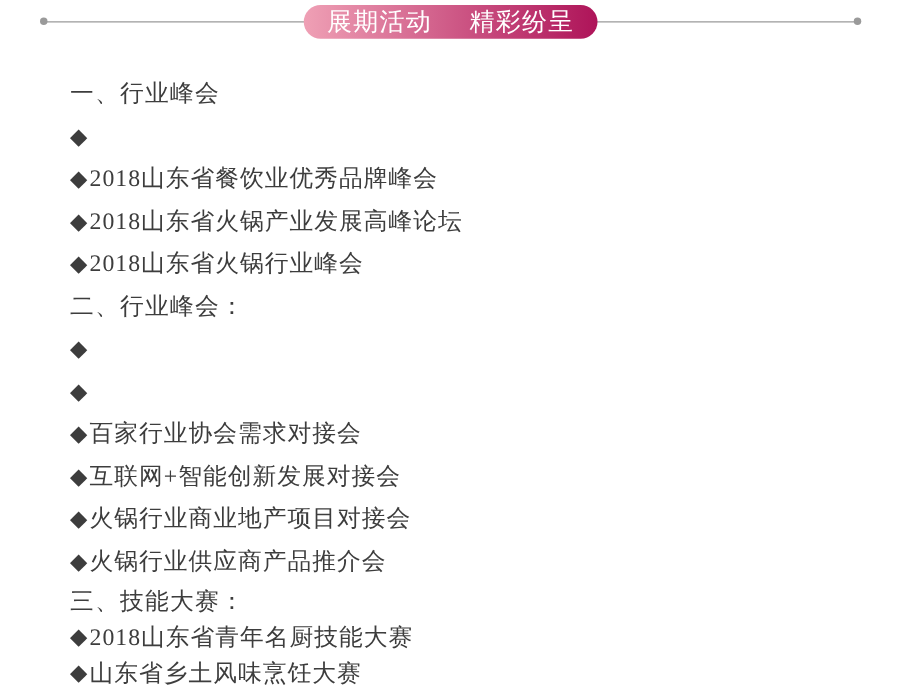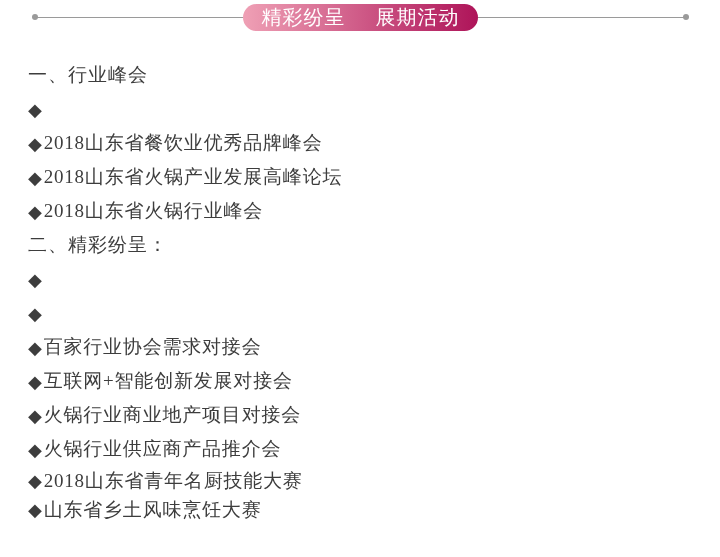--- a/index.html
+++ b/index.html
@@ -43,20 +43,21 @@
     font-size:20px;
     letter-spacing:1px;
     z-index:2;
   }
   
   .content{
     padding:22px 20px 0 28px;
     color:var(--text-color,#3d3d3d);
     font-size:19px;
     letter-spacing:0.8px;
+    margin-left:28px;
   }
   .line{
     height:34px;
     display:flex;
     align-items:center;
     white-space:nowrap;
   }
   .line.tight{height:29px;}
   .bullet{
     font-size:18px;
@@ -66,22 +67,22 @@
   .heading span{letter-spacing:1px;}
 </style>
 </head>
 <body style="--grad-start: #efa0b5; --grad-end: #ae1459; --line-color: #9a9a9a; --text-color: #3d3d3d;">
 
 <div class="banner">
   <span class="dot left"></span>
   <span class="rule"></span>
   <span class="dot right"></span>
   <div class="pill">
+    <span>展期活动</span>
     <span>精彩纷呈</span>
-    <span>展期活动</span>
   </div>
 </div>
 
 <div class="content">
 
   <div class="line heading">
     <span>一、行业峰会</span>
   </div>
   <div class="line">
     <span class="bullet">◆</span>
@@ -93,21 +94,21 @@
   <div class="line">
     <span class="bullet">◆</span>
     <span>2018山东省火锅产业发展高峰论坛</span>
   </div>
   <div class="line">
     <span class="bullet">◆</span>
     <span>2018山东省火锅行业峰会</span>
   </div>
 
   <div class="line heading">
-    <span>二、精彩纷呈：</span>
+    <span>二、行业峰会：</span>
   </div>
   <div class="line">
     <span class="bullet">◆</span>
   </div>
   <div class="line">
     <span class="bullet">◆</span>
   </div>
   <div class="line">
     <span class="bullet">◆</span>
     <span>百家行业协会需求对接会</span>
@@ -118,20 +119,23 @@
   </div>
   <div class="line">
     <span class="bullet">◆</span>
     <span>火锅行业商业地产项目对接会</span>
   </div>
   <div class="line">
     <span class="bullet">◆</span>
     <span>火锅行业供应商产品推介会</span>
   </div>
 
+  <div class="line tight heading">
+    <span>三、技能大赛：</span>
+  </div>
   <div class="line tight">
     <span class="bullet">◆</span>
     <span>2018山东省青年名厨技能大赛</span>
   </div>
   <div class="line tight">
     <span class="bullet">◆</span>
     <span>山东省乡土风味烹饪大赛</span>
   </div>
 
 </div>

